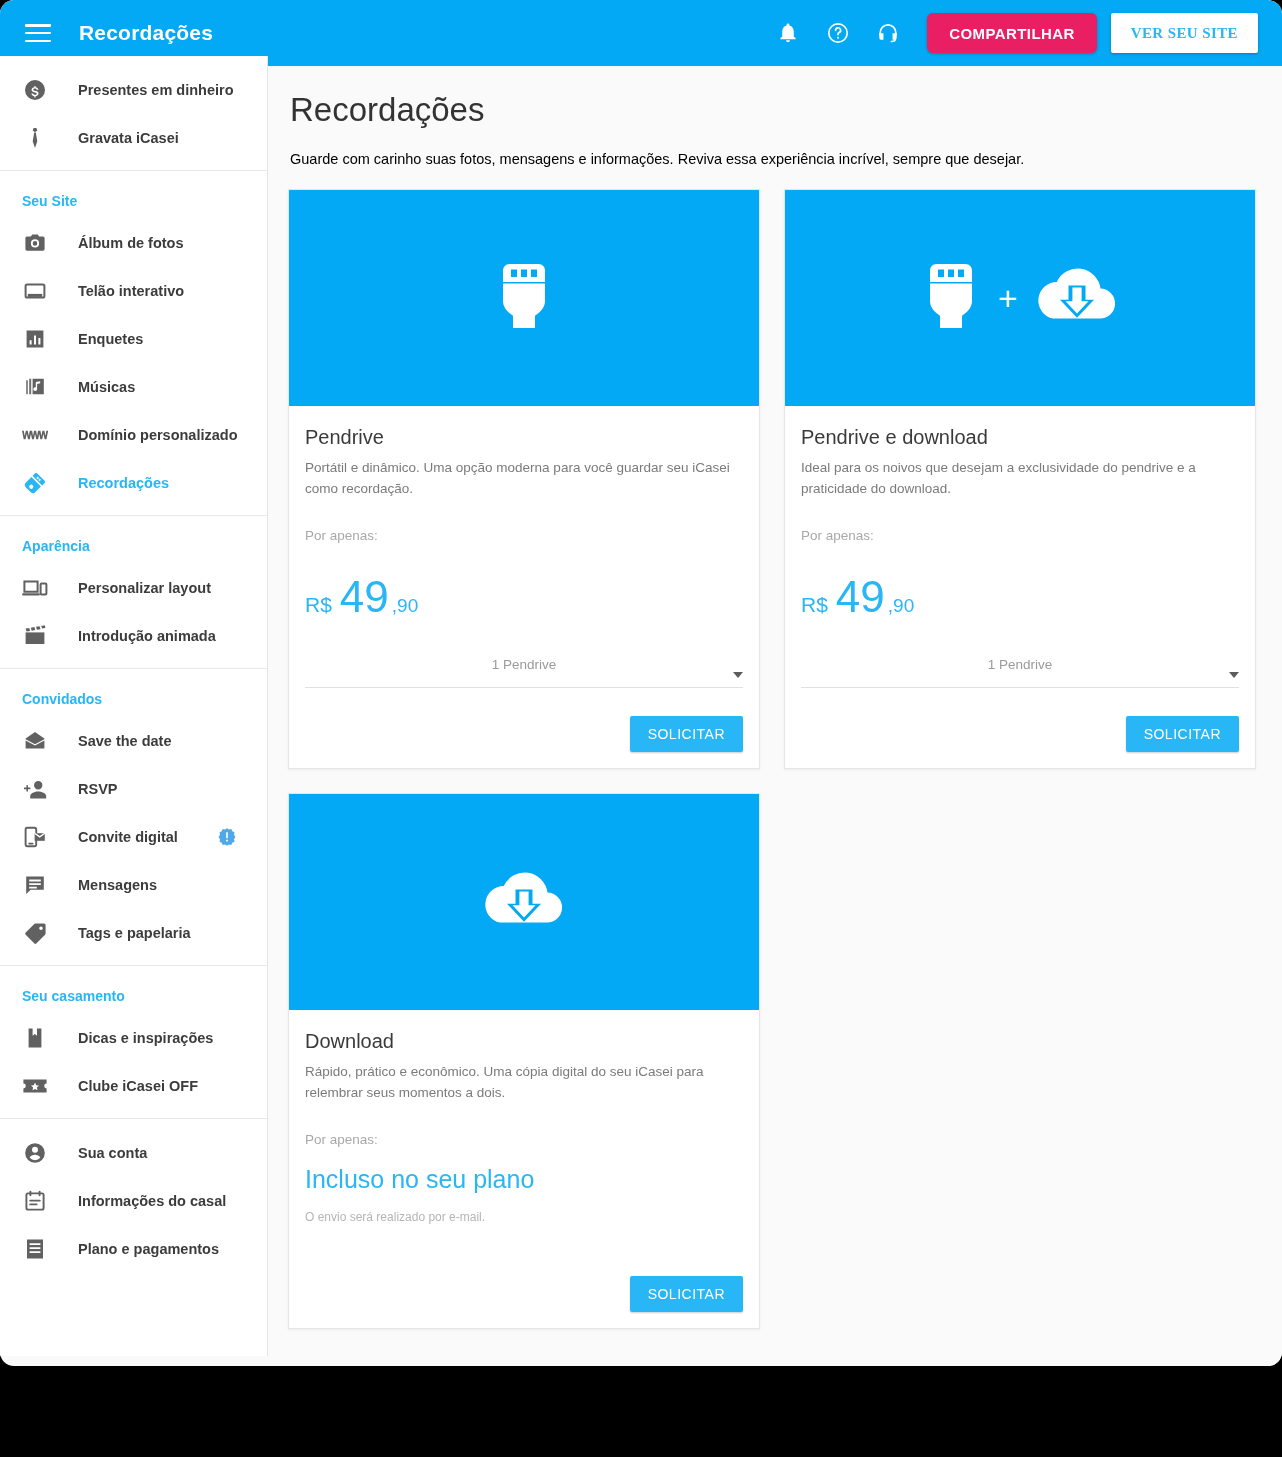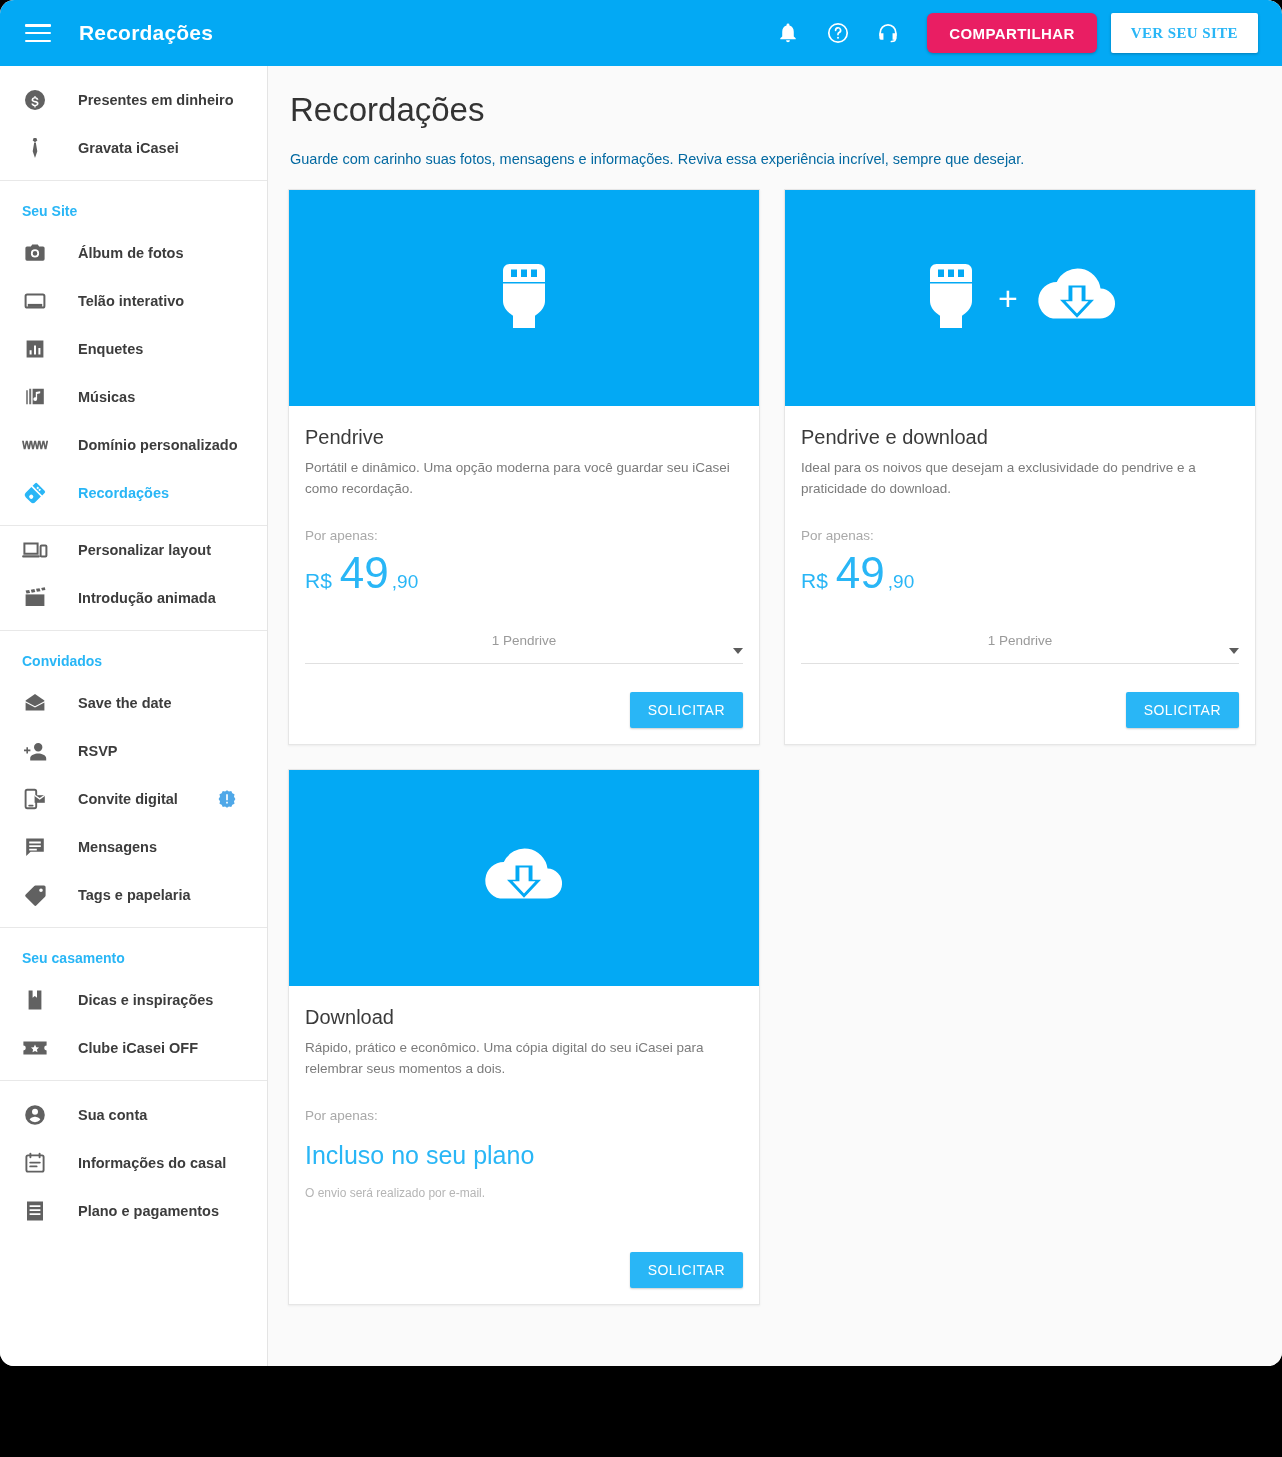--- a/index.html
+++ b/index.html
@@ -57,21 +57,21 @@
     background: #fff; color: #29b6f6; border: none;
     font-family: Liberation Serif, serif;
     font-size: 15px; font-weight: bold; letter-spacing: .4px;
     padding: 0 20px; height: 40px; margin-left: 14px;
     border-radius: 2px; cursor: pointer;
     box-shadow: 0 1px 3px rgba(0,0,0,.25);
   }
 
   
   .sidebar {
-    position: absolute; left: 0; top: 66px;
+    position: absolute; left: 0; top: 56px;
     width: 268px; height: 1300px;
     background: #fff;
     border-right: 1px solid #e4e4e4;
     overflow: hidden;
   }
   .nav-item {
     display: flex; align-items: center;
     height: 48px; padding-left: 22px;
     cursor: pointer; position: relative;
   }
@@ -100,21 +100,21 @@
     position: absolute; left: 268px; top: 66px;
     width: 1014px; height: 1300px;
     background: #fafafa;
     overflow: hidden;
   }
   .page-title {
     font-size: 33px; color: #333; font-weight: normal;
     padding: 25px 0 0 22px;
   }
   .page-sub {
-    font-size: 14.5px; color: #0369a1; padding: 22px 0 0 22px;
+    font-size: 14.5px; color: #000000; padding: 22px 0 0 22px;
   }
 
   .cards {
     display: flex; flex-wrap: wrap; gap: 24px;
     padding: 22px 0 0 20px; width: 996px;
   }
   .card {
     width: 472px; background: #fff;
     border: 1px solid #e6e6e6;
     box-shadow: 0 1px 2px rgba(0,0,0,.06);
@@ -127,21 +127,21 @@
   .plus-sign { color: #fff; font-size: 34px; margin: 0 16px; font-weight: 400; line-height: 1; }
   .card-body { padding: 20px 16px 16px 16px; display: flex; flex-direction: column; flex: 1; }
   .card-title { font-size: 20px; color: #3a3a3a; font-weight: normal; }
   .card-desc {
     font-size: 13.5px; color: #7b7b7b; line-height: 1.55;
     margin-top: 9px;
   }
   .por-apenas { font-size: 13.5px; color: #a9a9a9; margin-top: 28px; }
   .price { margin-top: 8px; color: #29b6f6; display: flex; align-items: baseline; }
   .price .cur { font-size: 21px; font-weight: normal; }
-  .price .int { font-size: 44px; font-weight: normal; margin-left: 8px; line-height: 1; }
+  .price .int { font-size: 44px; font-weight: normal; margin-left: 8px; line-height: 1; margin-top: 24px; }
   .price .dec { font-size: 19px; margin-left: 3px; }
   .included { margin-top: 18px; color: #29b6f6; font-size: 25px; }
   .note { margin-top: 16px; font-size: 12px; color: #b5b5b5; }
   .select-row {
     margin-top: 38px; border-bottom: 1px solid #e0e0e0;
     display: flex; align-items: center; padding-bottom: 9px;
     cursor: pointer;
     flex-direction: column;
   }
   .select-row .val { font-size: 13.5px; color: #9a9a9a; }
@@ -267,20 +267,21 @@
           <svg width="24" height="24" viewBox="0 0 24 24" fill="currentColor">
             <path d="M14.3 2.4 21.6 9.7a1.6 1.6 0 0 1 0 2.3l-2.4 2.4-9.6-9.6 2.4-2.4a1.6 1.6 0 0 1 2.3 0z"></path>
             <path d="M8.4 6.1 17.9 15.6l-5.5 5.5a3.4 3.4 0 0 1-4.8 0L2.9 16.4a3.4 3.4 0 0 1 0-4.8l5.5-5.5zm-1.6 8.2a2 2 0 1 0 2.9 2.9 2 2 0 0 0-2.9-2.9z"></path>
             <path d="M14.8 5.6l1.3 1.3-1.4 1.4-1.3-1.3z" fill="#fff"></path>
             <path d="M16.7 7.5l1.3 1.3-1.4 1.4-1.3-1.3z" fill="#fff"></path>
           </svg>
         </span>
         <span class="lbl">Recordações</span>
       </div>
       <div class="divider"></div>
+      <div class="group-title">Aparência</div>
       <div class="nav-item">
         <span class="ico">
           <svg width="26" height="24" viewBox="0 0 26 24" fill="none" stroke="currentColor" stroke-width="2">
             <path d="M2.4 5.6h13.2v10.2H2.4z"></path>
             <path d="M1.2 18.4h15.6" stroke-width="2.2" stroke-linecap="round"></path>
             <rect x="18.6" y="7.4" width="5.8" height="11" rx="1"></rect>
           </svg>
         </span>
         <span class="lbl">Personalizar layout</span>
       </div>

